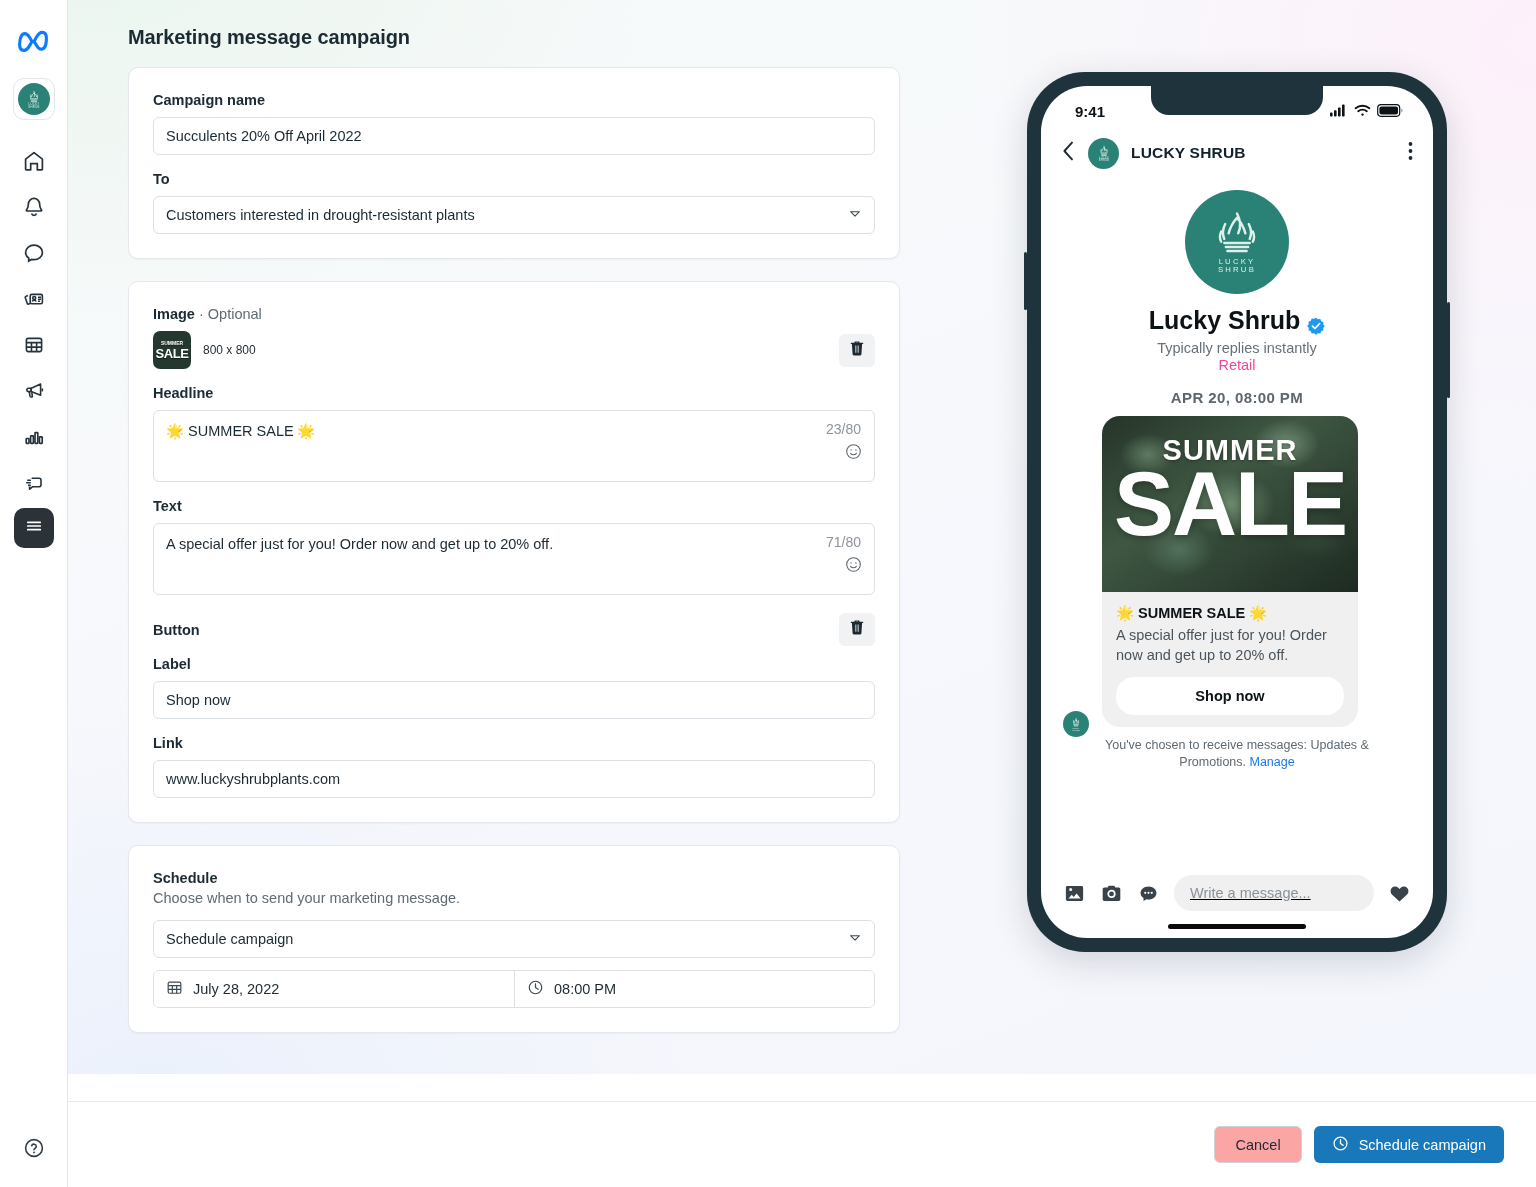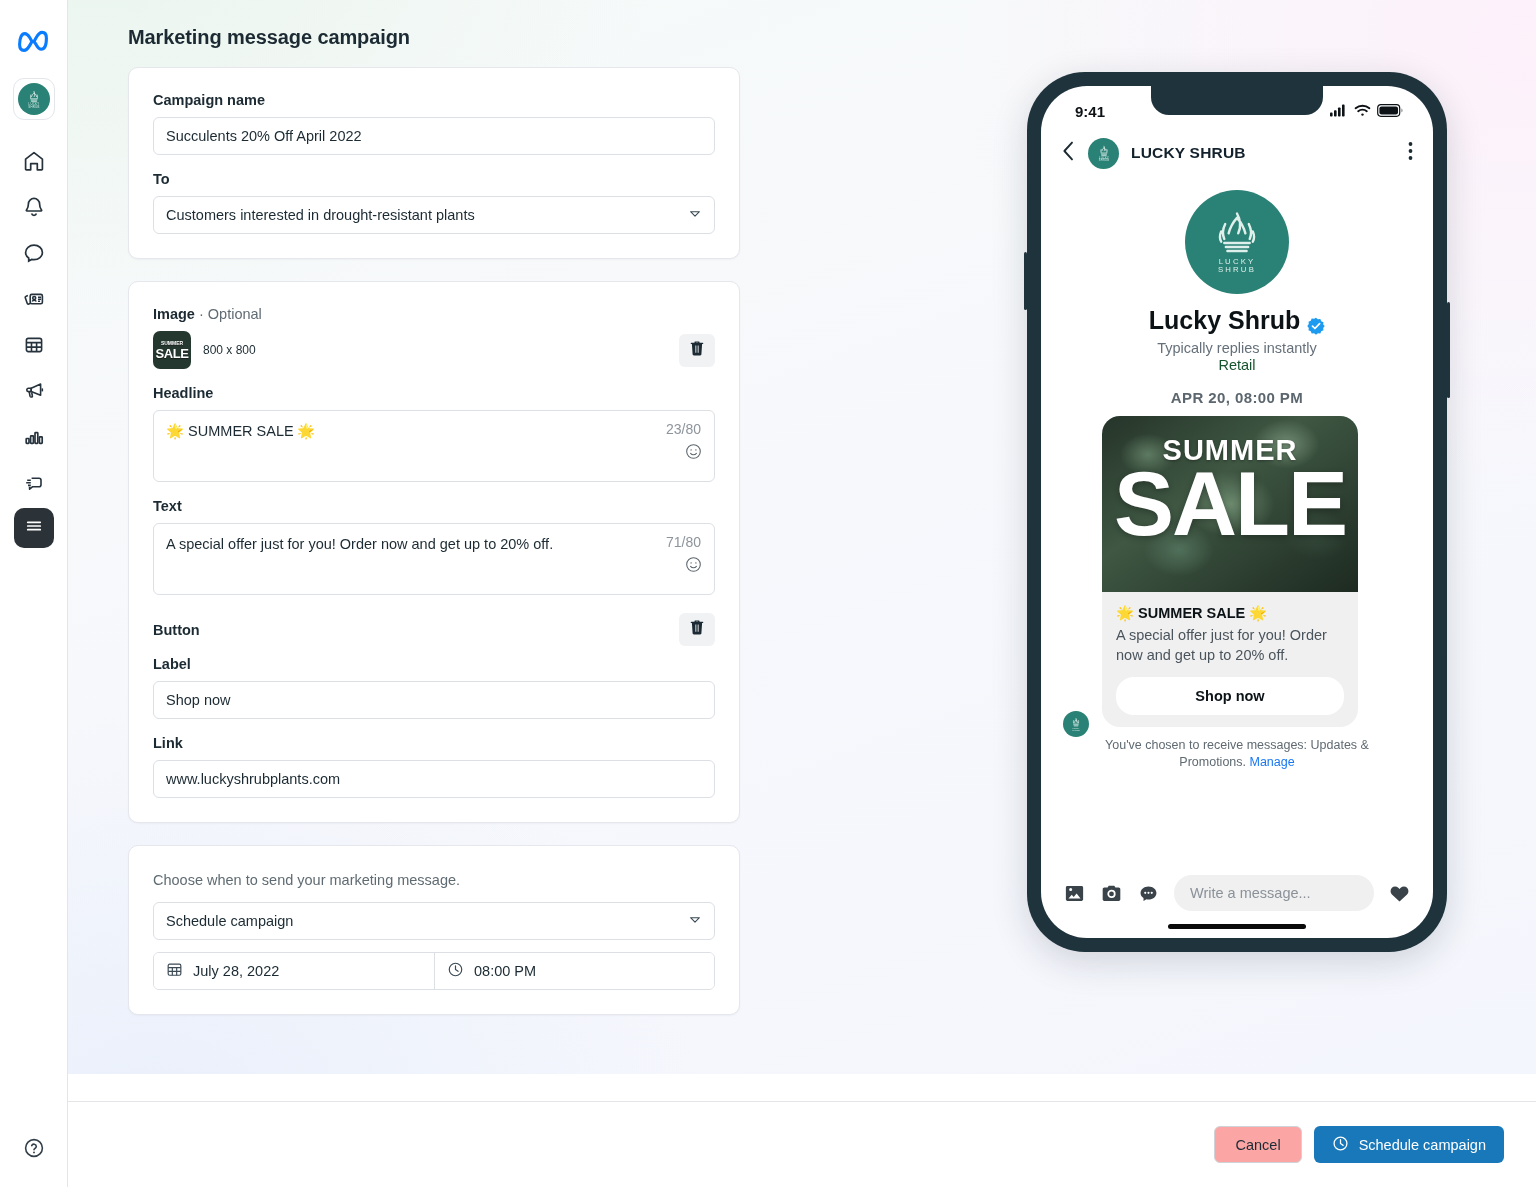--- a/index.html
+++ b/index.html
@@ -95,21 +95,21 @@
   .left-col { width: 870px; padding: 26px 0 0 60px; }
   .right-col { flex: 1 1 auto; display: flex; justify-content: center; padding-top: 72px; }
 
   h1.page-title {
     font-size: 20px; font-weight: 700; color: #1c2b33;
     letter-spacing: -0.1px;
     margin-bottom: 18px;
   }
 
   .card {
-    width: 612px;
+    width: 772px;
     background: #ffffff;
     border: 1px solid #e5e7ec;
     border-radius: 10px;
     box-shadow: 0 1px 2px rgba(16,24,40,0.04);
     padding: 24px;
     margin-bottom: 22px;
   }
   .field-label {
     font-size: 14.5px; font-weight: 700; color: #1c2b33;
     margin-bottom: 9px;
@@ -265,21 +265,21 @@
     background: #2a8175;
     margin: 0 auto 12px;
     display: flex; flex-direction: column; align-items: center; justify-content: center;
   }
   .biz-name {
     font-size: 25px; font-weight: 700; color: #0c1317;
     display: flex; align-items: center; justify-content: center; gap: 7px;
   }
   .verified { width: 18px; height: 18px; display:block; }
   .sub-line { font-size: 14.5px; color: #65707a; margin-top: 5px; }
-  .sub-line2 { font-size: 14.5px; color: #14532d; margin-top: 1px; text-align: center; }
+  .sub-line2 { font-size: 14.5px; color: #ec4899; margin-top: 1px; text-align: center; }
 
   .msg-ts { text-align: center; font-size: 15px; font-weight: 700; color: #5c666e; letter-spacing: .4px; margin-top: 16px; }
 
   .msg-wrap { padding: 10px 22px 0 22px; position: relative; }
   .bubble {
     width: 256px;
     margin-left: 39px;
     border-radius: 18px;
     overflow: hidden;
     background: #f0f0f0;
@@ -336,20 +336,21 @@
     padding: 10px 36px 0;
     line-height: 1.35;
   }
   .optin a { color: #1877f2; text-decoration: none; }
 
   .composer {
     margin-top: auto;
     height: 62px;
     display: flex; align-items: center; gap: 14px;
     padding: 0 22px;
+    text-decoration: underline;
   }
   .composer .c-icon { color: #3a434a; display:flex; cursor: pointer; }
   .composer .c-input {
     flex: 1 1 auto; height: 36px; border-radius: 18px;
     background: #f0f0f0;
     display: flex; align-items: center;
     padding: 0 16px;
     font-size: 14.5px; color: #8a9199;
   }
   .home-indicator {
@@ -595,20 +596,21 @@
               <span>Shop now</span>
             </div>
 
             <div class="field-label sub">Link</div>
             <div class="input">
               <span>www.luckyshrubplants.com</span>
             </div>
           </div>
 
           <div class="card">
+            <div class="field-label" style="margin-bottom:4px">Schedule</div>
             <div class="helper">Choose when to send your marketing message.</div>
             <div class="input">
               <span>Schedule campaign</span>
               <span class="caret">
                 <svg width="14" height="14" viewBox="0 0 14 14" fill="none" stroke="currentColor" stroke-width="1.1" stroke-linejoin="round">
                   <path d="M2.6 5.2h8.8L7 9.6z"></path>
                 </svg>
               </span>
             </div>
             <div class="datetime-row">

